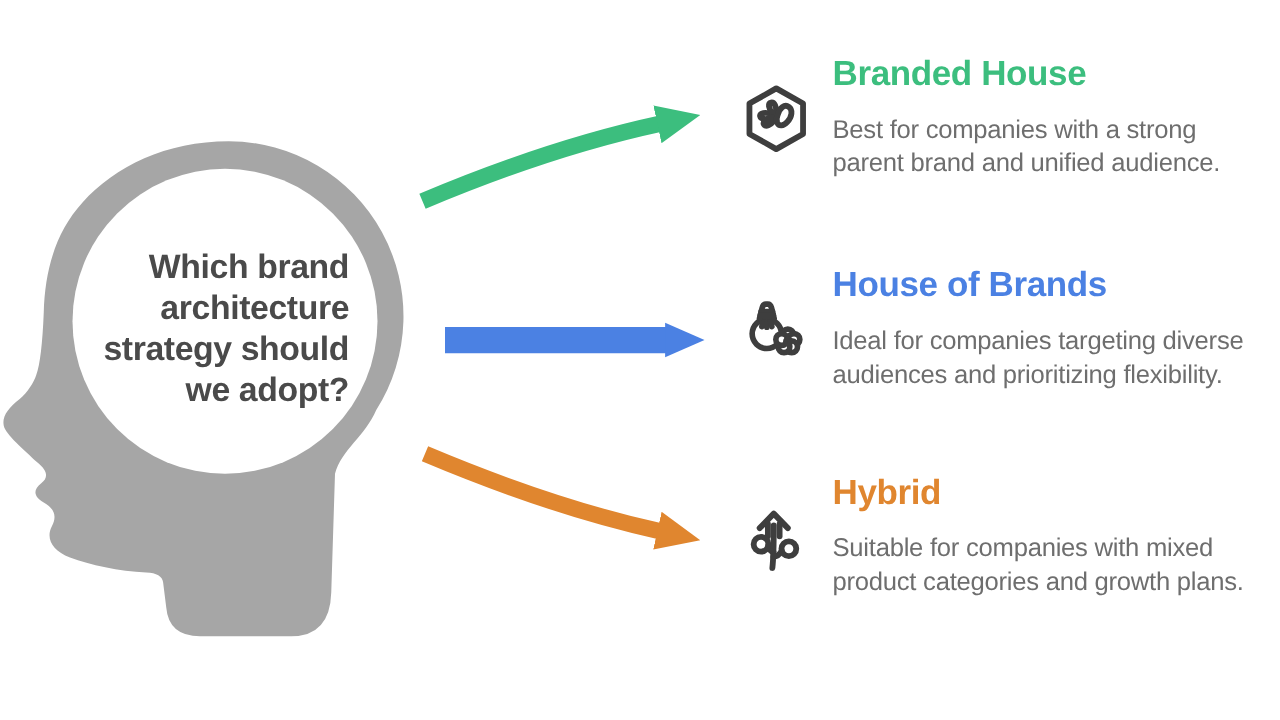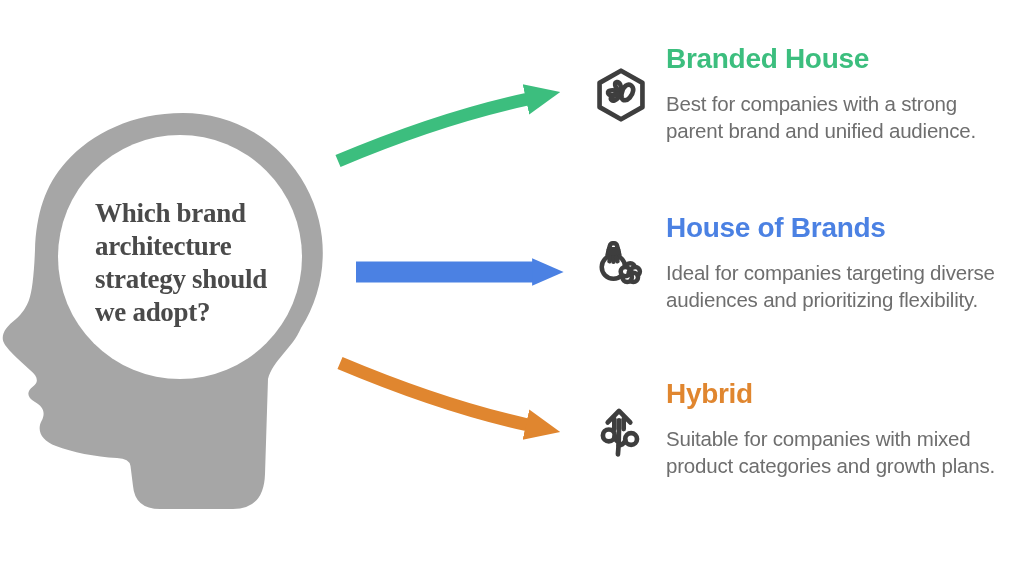--- a/index.html
+++ b/index.html
@@ -5,24 +5,23 @@
   html,body{margin:0;padding:0;background:#fff;}
   .canvas{
     position:relative;width:1024px;height:576px;background:#fff;overflow:hidden;
     font-family:"Liberation Sans","DejaVu Sans",sans-serif;
   }
   .abs{position:absolute;}
   
   #head-svg{left:0;top:0;}
   .question{
     left:62px;top:194px;width:238px;height:138px;
-    display:flex;align-items:center;justify-content:center;text-align:left;
+    display:flex;align-items:center;justify-content:center;text-align:right;
     font-size:27px;font-weight:700;line-height:33px;letter-spacing:-0.3px;
     white-space:pre-line;
-    font-family:Liberation Serif, serif;
   }
   
   #arrows-svg{left:0;top:0;pointer-events:none;}
   
   .item{position:absolute;left:666px;width:372px;}
   #item-0{top:44px;}
   #item-1{top:213px;}
   #item-2{top:379px;}
   .item-title{
     margin:0 0 17px 0;font-size:28px;font-weight:700;line-height:30px;letter-spacing:-0.3px;

